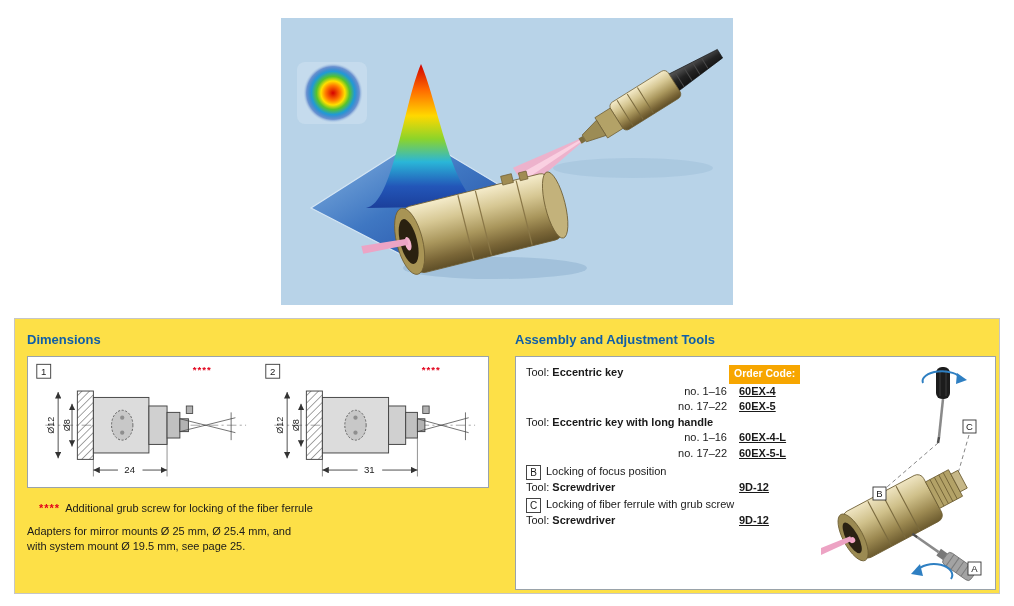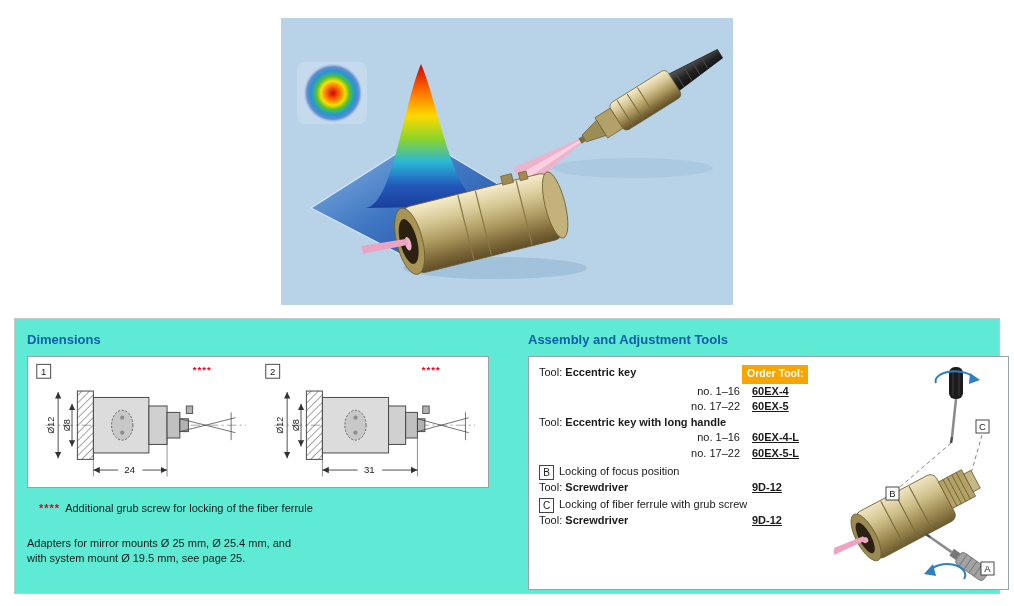--- a/index.html
+++ b/index.html
@@ -6,34 +6,34 @@
   body { width:1014px; height:606px; overflow:hidden;
          font-family:"Liberation Sans", sans-serif; color:#1a1a1a; }
   .page { position:relative; width:1014px; height:606px; background:#fff; }
 
   
   .hero { position:absolute; left:281px; top:18px; width:452px; height:287px; }
   .hero svg { display:block; }
 
   
   .panels { position:absolute; left:14px; top:318px; width:986px; height:276px;
-            box-sizing:border-box; border:1px solid #c6c6c6; background:#5eead4;
-            display:flex; gap:39px; padding:13px 12px 12px 12px; }
+            box-sizing:border-box; border:1px solid #c6c6c6; background:#fde047;
+            display:flex; gap:26px; padding:13px 12px 12px 12px; }
   .col-left  { width:462px; flex:none; }
   .col-right { flex:1; }
 
   .panel-title { margin:0 0 9px 0; font-size:13px; font-weight:bold; color:#0F5EA8; }
 
   .dim-box { border:1px solid #9aa3aa; background:#fff; box-sizing:border-box;
              height:132px; display:flex; gap:4px; padding:2px; }
   .dim-box svg { display:block; }
 
   .footnote { margin:14px 0 0 12px; font-size:11px; }
   .footnote .stars { color:#E2001A; font-weight:bold; margin-right:5px; letter-spacing:1px; }
-  .adapters { margin:22px 0 0 0; font-size:11px; line-height:1.4; }
+  .adapters { margin:10px 0 0 0; font-size:11px; line-height:1.4; }
 
   .tools-box { border:1px solid #9aa3aa; background:#fff; box-sizing:border-box;
                height:234px; display:flex; padding:8px 6px 8px 10px; }
   .tools-text { width:295px; flex:none; font-size:11px; line-height:15.6px; }
   .trow { display:flex; }
   .trow .l { flex:1; }
   .trow .r { width:82px; flex:none; }
   .trow .code { font-weight:bold;text-decoration:underline; }
   .trow.num .l { text-align:right; padding-right:12px; }
   .trow.sect { margin-top:2px; }
@@ -236,21 +236,21 @@
 
     <section class="col-right">
       <h3 class="panel-title">Assembly and Adjustment Tools</h3>
 
       <div class="tools-box">
         <div class="tools-text">
 
 
           <div class="trow">
             <span class="l"><span>Tool:</span> <b>Eccentric key</b></span>
-            <span class="r"><span class="order-code">Order Tool:</span></span>
+            <span class="r"><span class="order-code">Order Code:</span></span>
           </div>
 
           <div class="trow num">
             <span class="l">no. 1–16</span>
             <span class="r code">60EX-4</span>
           </div>
           <div class="trow num">
             <span class="l">no. 17–22</span>
             <span class="r code">60EX-5</span>
           </div>

